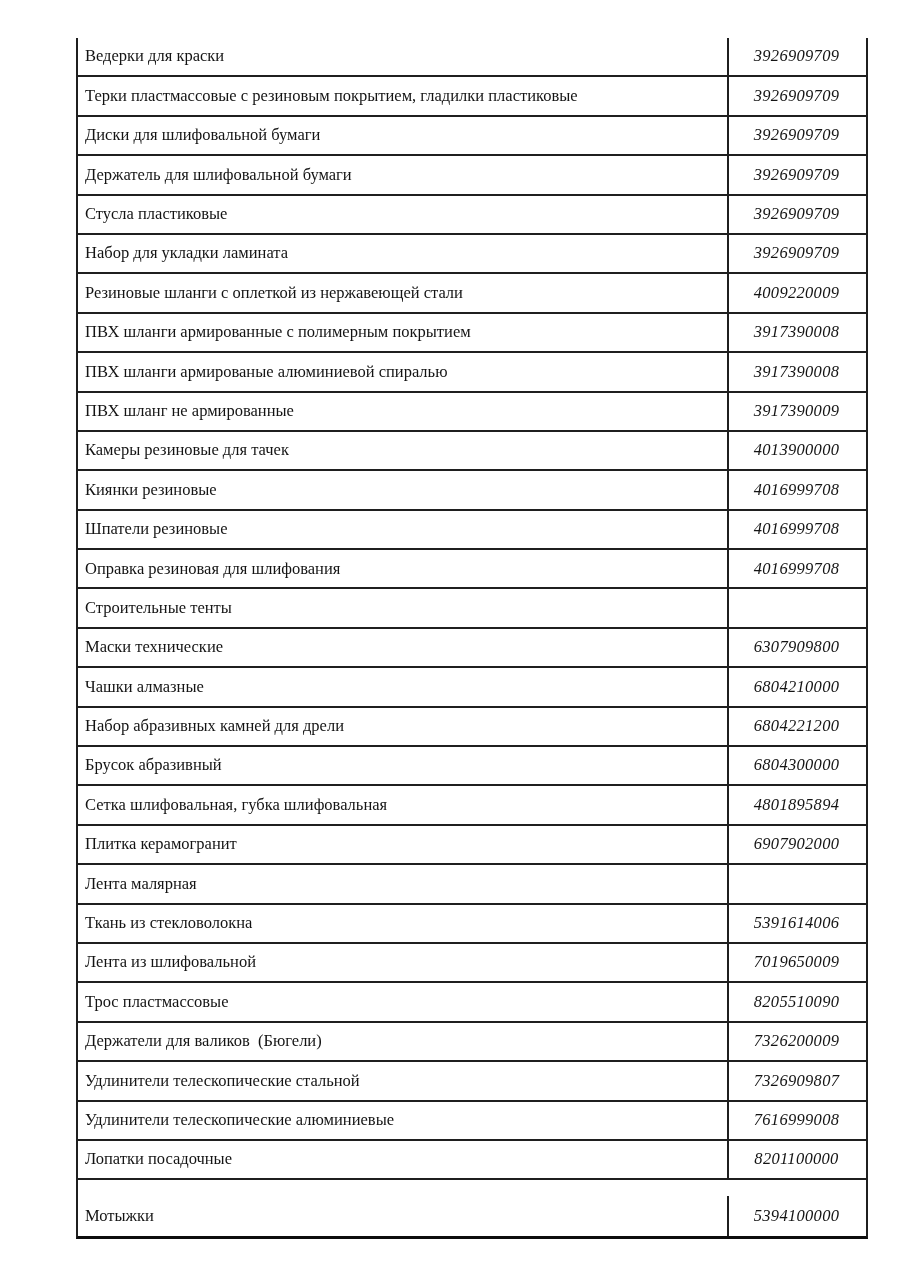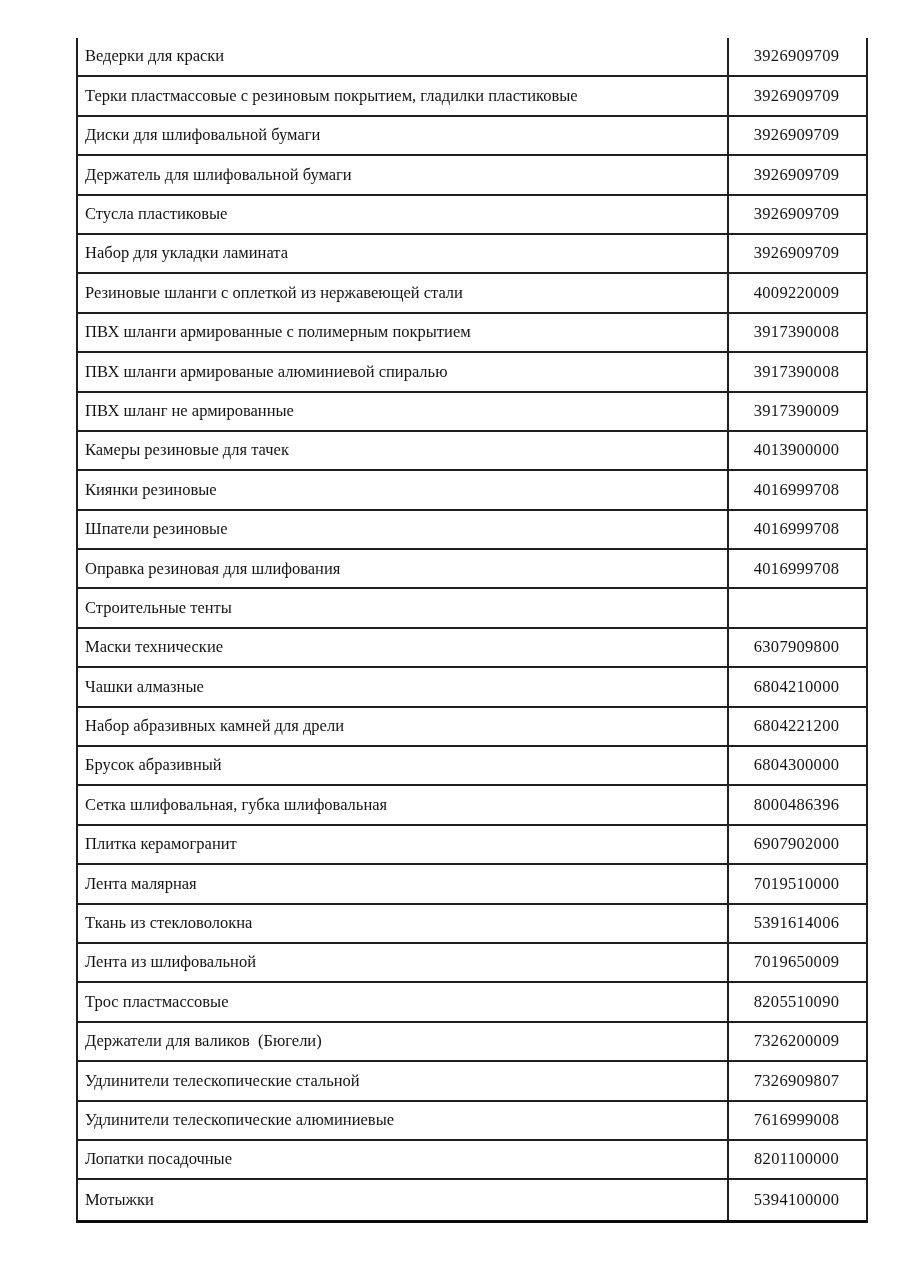--- a/index.html
+++ b/index.html
@@ -26,20 +26,21 @@
     background: #ffffff;
   }
   .trow {
     display: flex;
     height: 39.4px;
     box-sizing: border-box;
     border-bottom: 2px solid var(--border-color, #1f1f1f);
   }
   .trow:last-child {
     border-bottom: none;
+    margin-top: 16px;
   }
   .cell {
     box-sizing: border-box;
     display: flex;
     align-items: center;
     font-size: 16.5px;
     line-height: 1.12;
     overflow: hidden;
   }
   .cell.name {
@@ -47,20 +48,21 @@
     border-right: 2px solid var(--border-color, #1f1f1f);
     padding-left: 7px;
     white-space: pre-wrap;
     justify-content: flex-start;
   }
   .cell.code {
     flex: 1;
     justify-content: center;
     padding-right: 2px;
     letter-spacing: 0.3px;
+    font-style: italic;
   }
 </style>
 </head>
 <body>
 
 <div class="page">
   <div class="codes-table" id="codes-table">
   <div class="trow">
     <div class="cell name">Ведерки для краски</div>
     <div class="cell code">3926909709</div>
@@ -150,31 +152,30 @@
     <div class="cell code">6804221200</div>
   </div>
 
   <div class="trow">
     <div class="cell name">Брусок абразивный</div>
     <div class="cell code">6804300000</div>
   </div>
 
   <div class="trow">
     <div class="cell name">Сетка шлифовальная, губка шлифовальная</div>
-    <div class="cell code">8000486396</div>
+    <div class="cell code">4801895894</div>
   </div>
 
   <div class="trow">
     <div class="cell name">Плитка керамогранит</div>
     <div class="cell code">6907902000</div>
   </div>
 
   <div class="trow">
     <div class="cell name">Лента малярная</div>
-    <div class="cell code">7019510000</div>
   </div>
 
   <div class="trow">
     <div class="cell name">Ткань из стекловолокна</div>
     <div class="cell code">5391614006</div>
   </div>
 
   <div class="trow">
     <div class="cell name">Лента из шлифовальной</div>
     <div class="cell code">7019650009</div>

